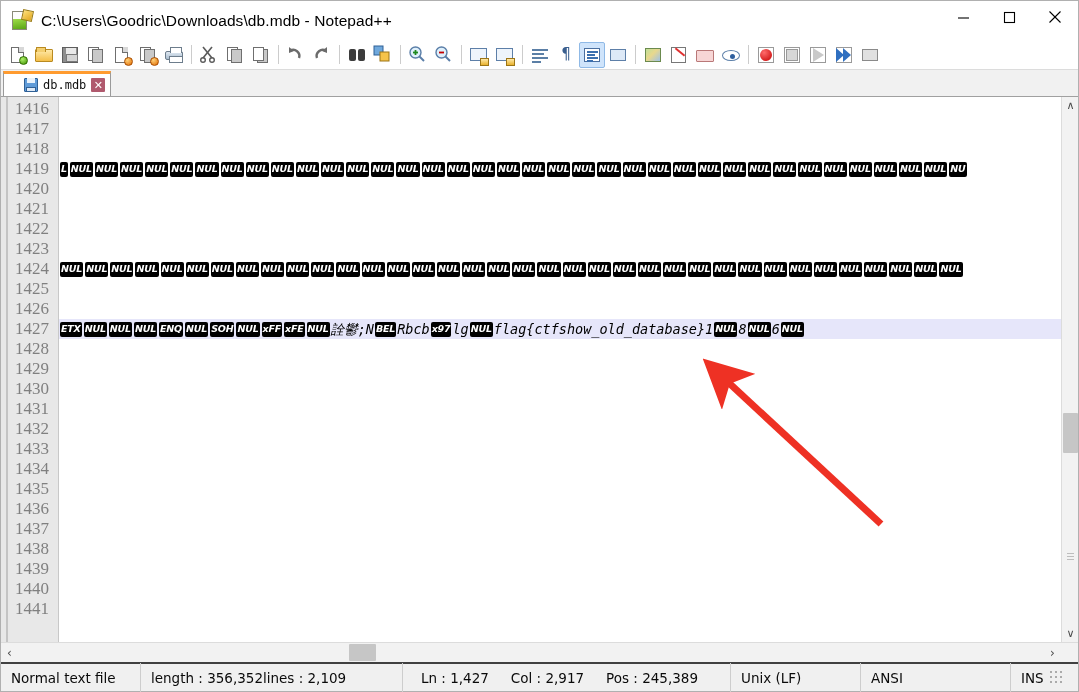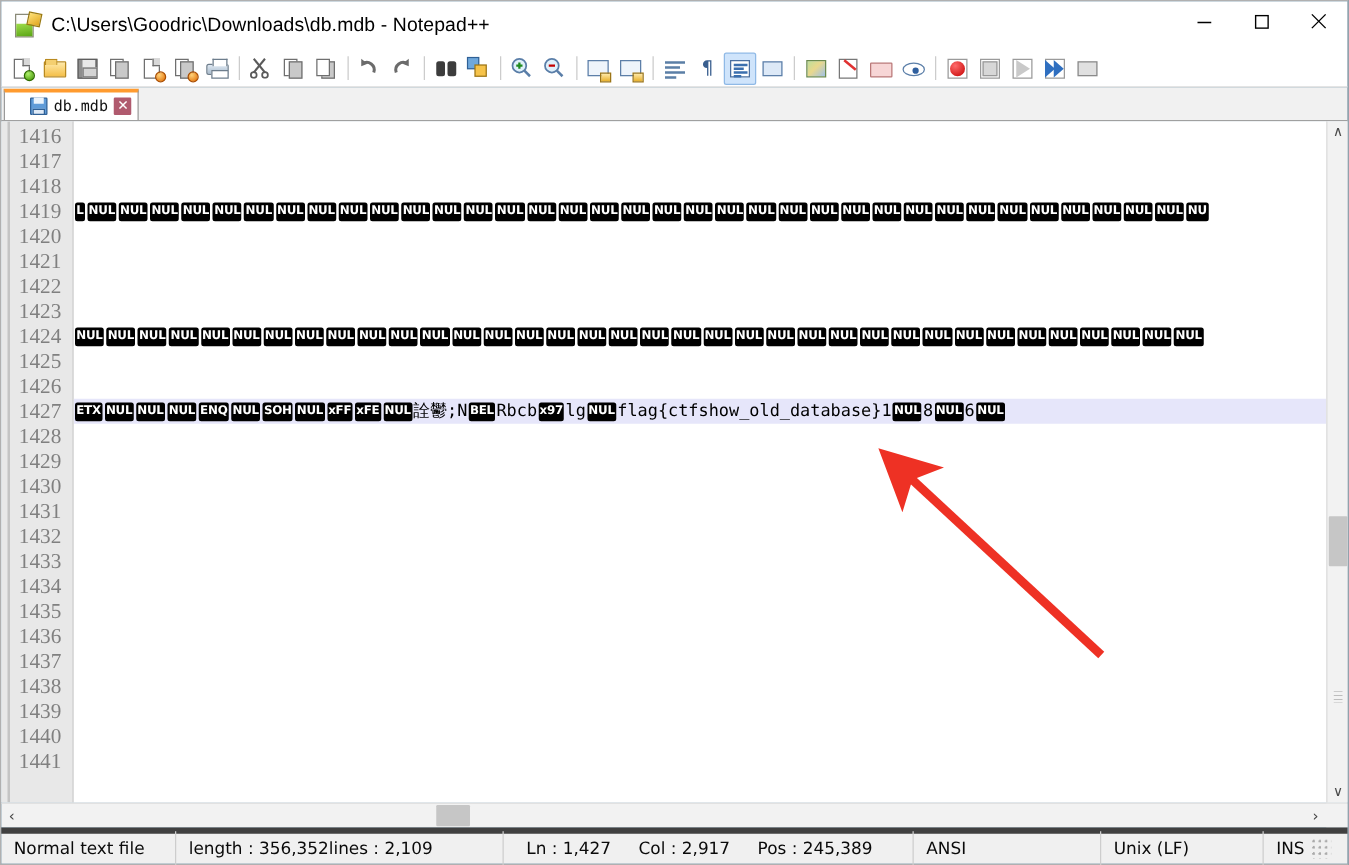--- a/index.html
+++ b/index.html
@@ -186,21 +186,21 @@
   .gutter:before{ content:""; position:absolute; left:5px; top:0; bottom:0; width:2px; background:#c4c4c4;}
   .gutter .ln { height: 20px; line-height: 20px; padding-right: 9px; }
   .code {
     flex: 1 1 auto; position: relative; overflow: hidden;
     background: #ffffff;
     font-family: "DejaVu Sans Mono", monospace;
     font-size: 13.5px;
     padding-top: 2px;
     white-space: nowrap;
   }
-  .code .row { height: 20px; line-height: 20px; white-space: nowrap; overflow: hidden; }
+  .code .row { height: 20px; line-height: 20px; white-space: nowrap; overflow: hidden; font-style: italic; }
   .code .row.sel { background: #e6e6fa; }
   .ctrl {
     display: inline-block;
     background: #000; color: #fff;
     font-family: "DejaVu Sans", sans-serif;
     font-size: 9.5px; font-weight: bold;
     line-height: 14px; height: 15px;
     padding: 0 1px; margin: 0 1px;
     border-radius: 2px;
     vertical-align: 2px;
@@ -235,21 +235,21 @@
     color:#4a4a4a; font-size:12px; font-family:"DejaVu Sans",sans-serif;
   }
   .hscroll .harrow.left{left:0;} .hscroll .harrow.right{right:0;}
   .hscroll .hthumb{ position:absolute; top:1px; height:17px; background:#c6c6c6; border-radius:1px;}
   .corner-box { width:17px; min-width:17px; background:#f2f2f2;}
 
   
   .statusbar {
     height: 29px; min-height: 29px;
     background: #f0f0f0;
-    border-top: 5px solid #404040;
+    border-top: 2px solid #404040;
     display: flex; align-items: center;
     font-size: 13.5px; color: #0a0a0a;
     font-family: "DejaVu Sans", sans-serif;
   }
   .sb {
     height: 29px; display: flex; align-items: center;
     padding: 0 10px;
     border-right: 1px solid #cdcdcd;
     white-space: nowrap; overflow: hidden;
   }
@@ -601,22 +601,22 @@
     <div class="sb" style="width:140px">Normal text file</div>
     <div class="sb" style="width:262px; ">
       <span>length : 356,352</span>
       <span>lines : 2,109</span>
     </div>
     <div class="sb" style="width:328px; gap:22px; padding-left:18px">
       <span>Ln : 1,427</span>
       <span>Col : 2,917</span>
       <span>Pos : 245,389</span>
     </div>
+    <div class="sb" style="width:130px">Unix (LF)</div>
     <div class="sb" style="width:150px">ANSI</div>
-    <div class="sb" style="width:130px">Unix (LF)</div>
     <div class="sb nb" style="flex:1">
       <span>INS</span>
       <span class="sb-grip"></span>
     </div>
   </div>
 
   <svg class="annot" viewBox="0 0 1079 692">
     <defs>
       <marker id="ah" markerWidth="7" markerHeight="7" refX="4.6" refY="3.5" orient="auto">
         <path d="M0,0 L7,3.5 L0,7 L1.7,3.5 Z" fill="#ee3124"></path>

